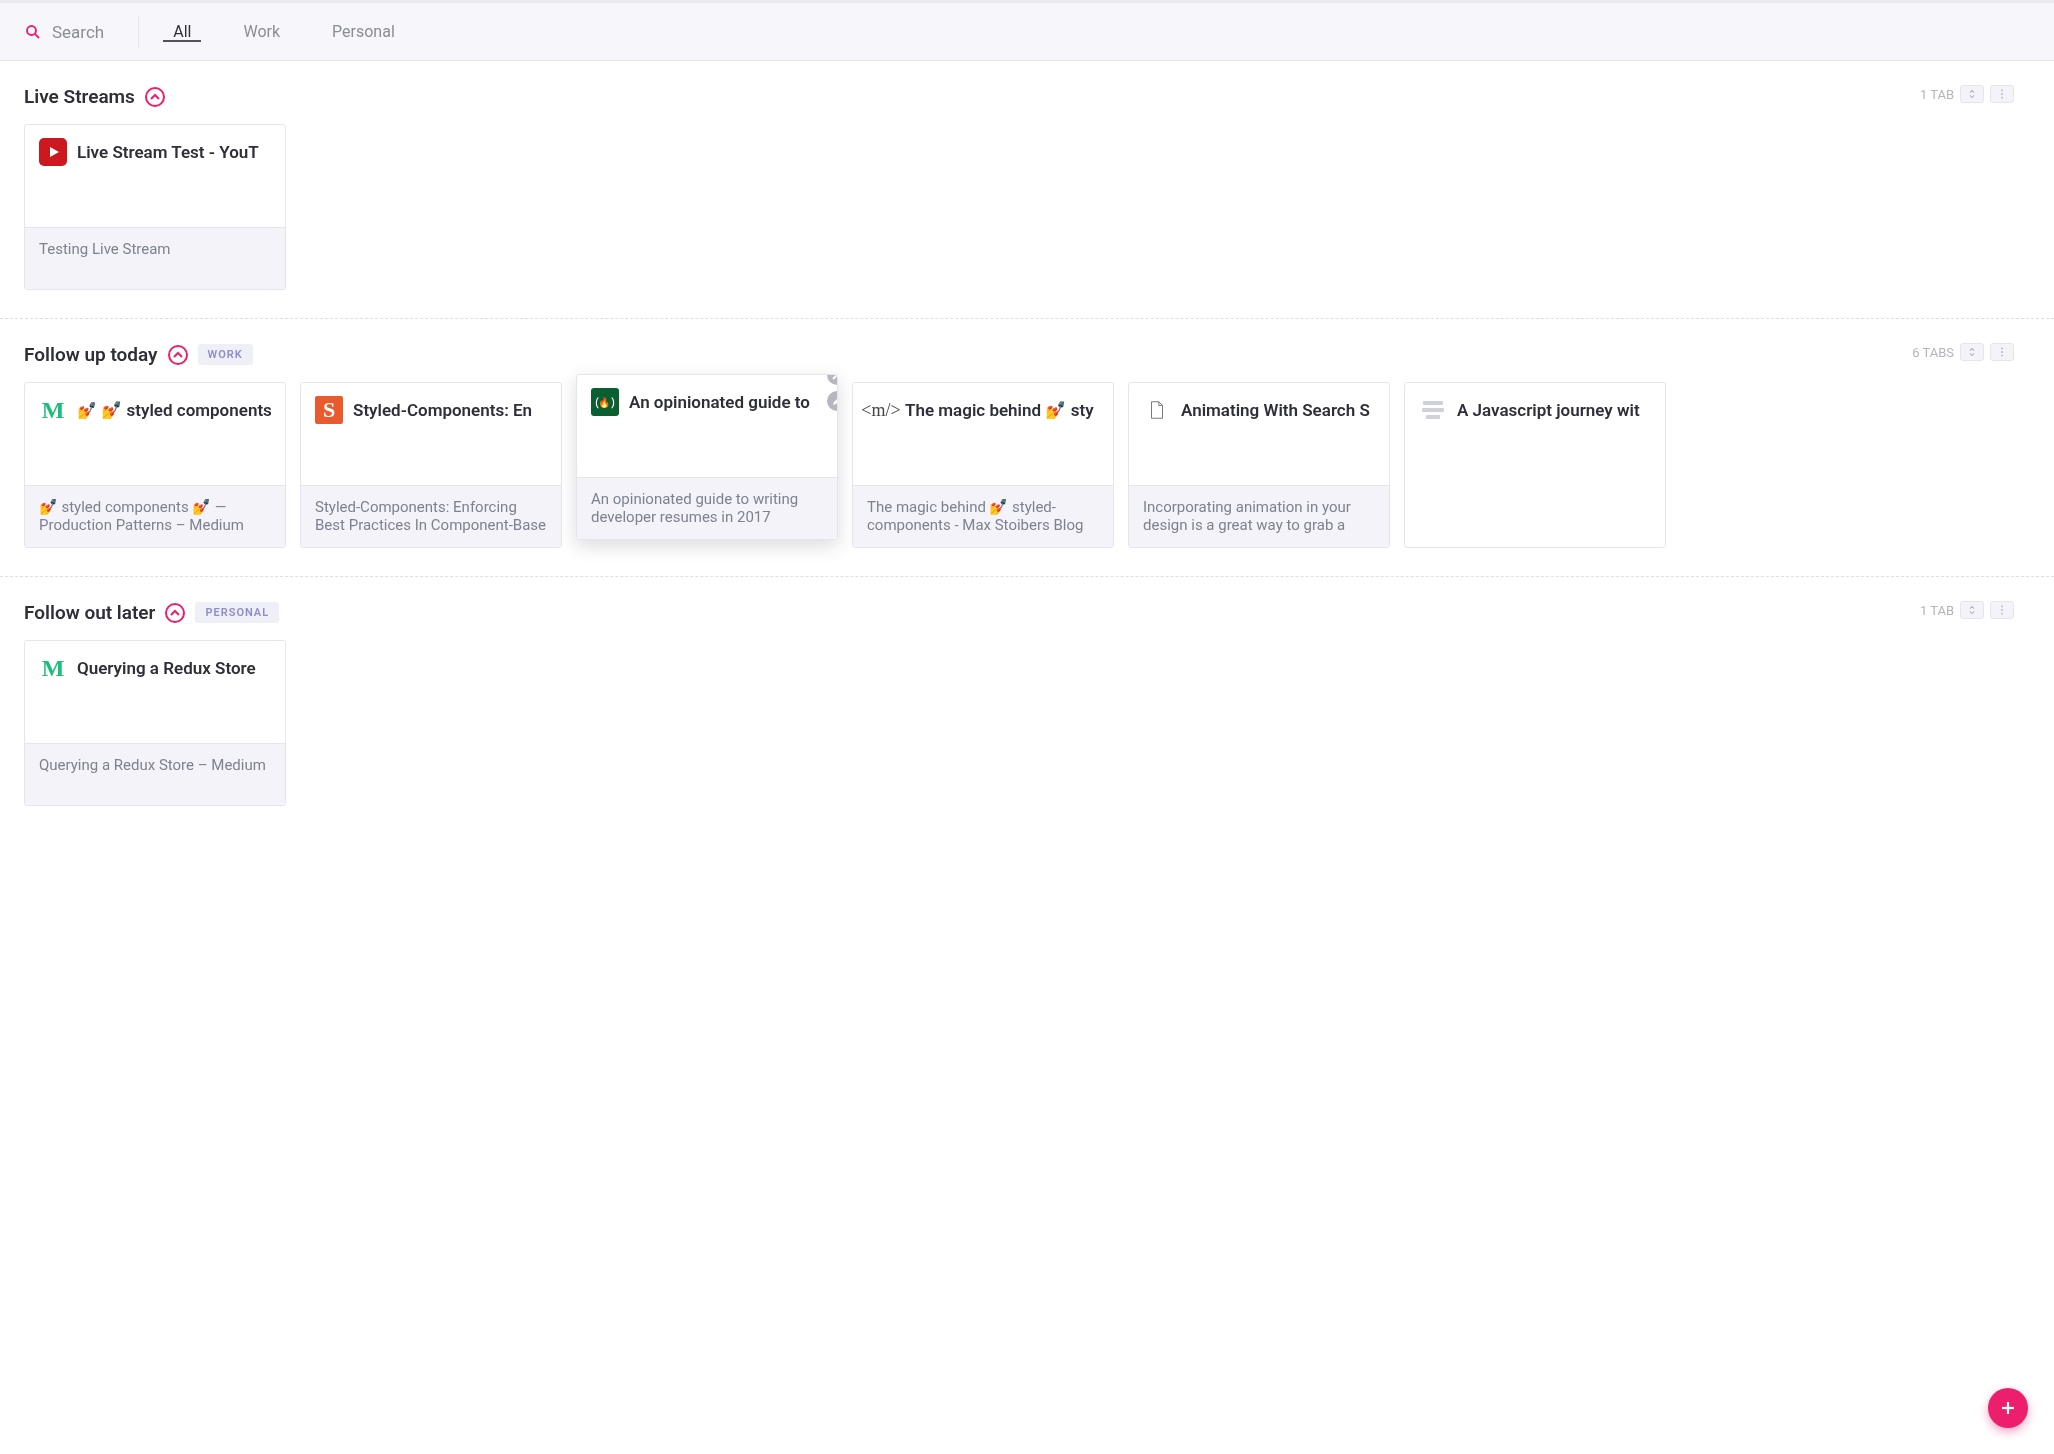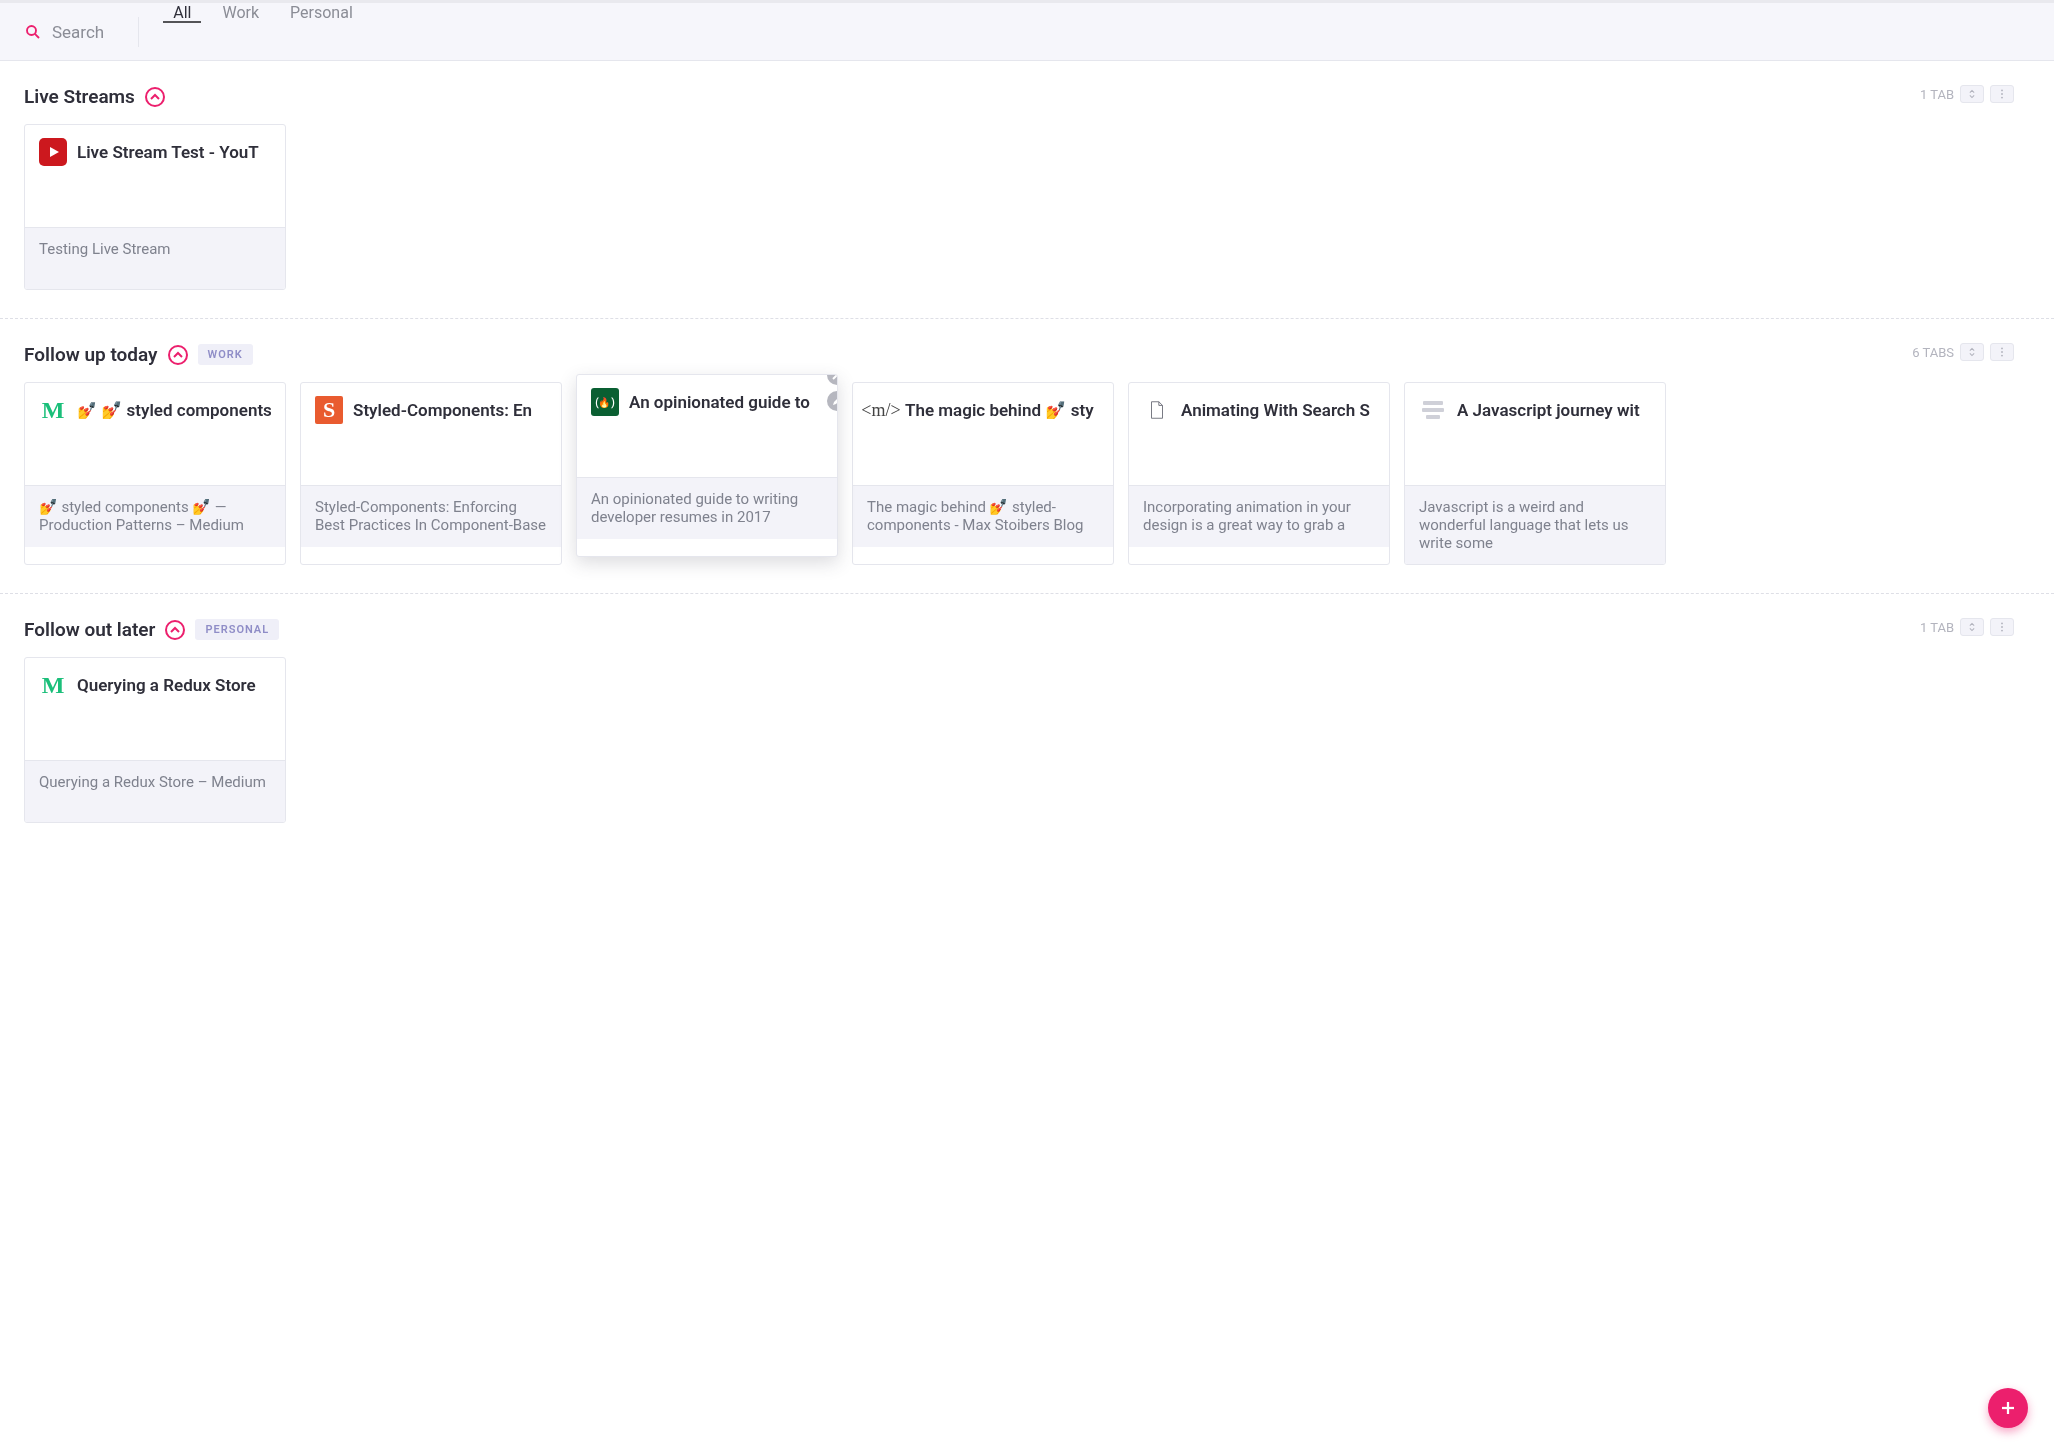--- a/index.html
+++ b/index.html
@@ -18,21 +18,21 @@
 body{border-top:3px solid #e9e9ee;}
 
 .topbar{
   display:flex;align-items:center;height:58px;
   background:var(--light);border-bottom:1px solid var(--border);
   padding:0 24px;gap:20px;
 }
 .search-trigger{display:flex;align-items:center;gap:10px;color:var(--muted);font-size:17px;cursor:pointer;}
 .search-trigger svg{width:18px;height:18px;}
 .sep{width:1px;height:30px;background:var(--border);margin:0 14px;}
-.filters{display:flex;gap:31px;align-items:flex-start;height:58px;}
+.filters{display:flex;gap:52px;align-items:center;height:58px;}
 .filter{display:flex;align-items:center;font-size:16px;color:var(--muted);cursor:pointer;position:relative;}
 .filter.active{color:var(--text);}
 .filter.active::after{content:"";position:absolute;bottom:-1px;left:-10px;right:-10px;height:2px;background:#545457;}
 
 .section{padding:24px 24px 28px;position:relative;}
 .section+.section{border-top:1px dashed var(--dash);}
 .section-header{display:flex;align-items:center;gap:10px;}
 .section-title{font-size:19px;font-weight:600;}
 .collapse-btn{width:20px;height:20px;border:2px solid var(--pink);border-radius:50%;display:flex;align-items:center;justify-content:center;color:var(--pink);cursor:pointer;}
 .collapse-btn svg{width:10px;height:10px;}
@@ -223,21 +223,20 @@
 
     <div class="card">
       <div class="card-top">
         <span class="favicon lines">
             <span></span>
             <span></span>
             <span></span>
           </span>
         <span class="card-title">A Javascript journey wit</span>
       </div>
-      <div class="card-sub">Javascript is a weird and wonderful language that lets us write some</div>
     </div>
   </div>
 </div>
 
 <div class="section">
   <div class="section-header">
     <span class="section-title">Follow out later</span>
     <span class="collapse-btn">
       <svg viewBox="0 0 10 10" fill="none" stroke="currentColor" stroke-width="2">
           <polyline points="1,7 5,3 9,7"></polyline>

